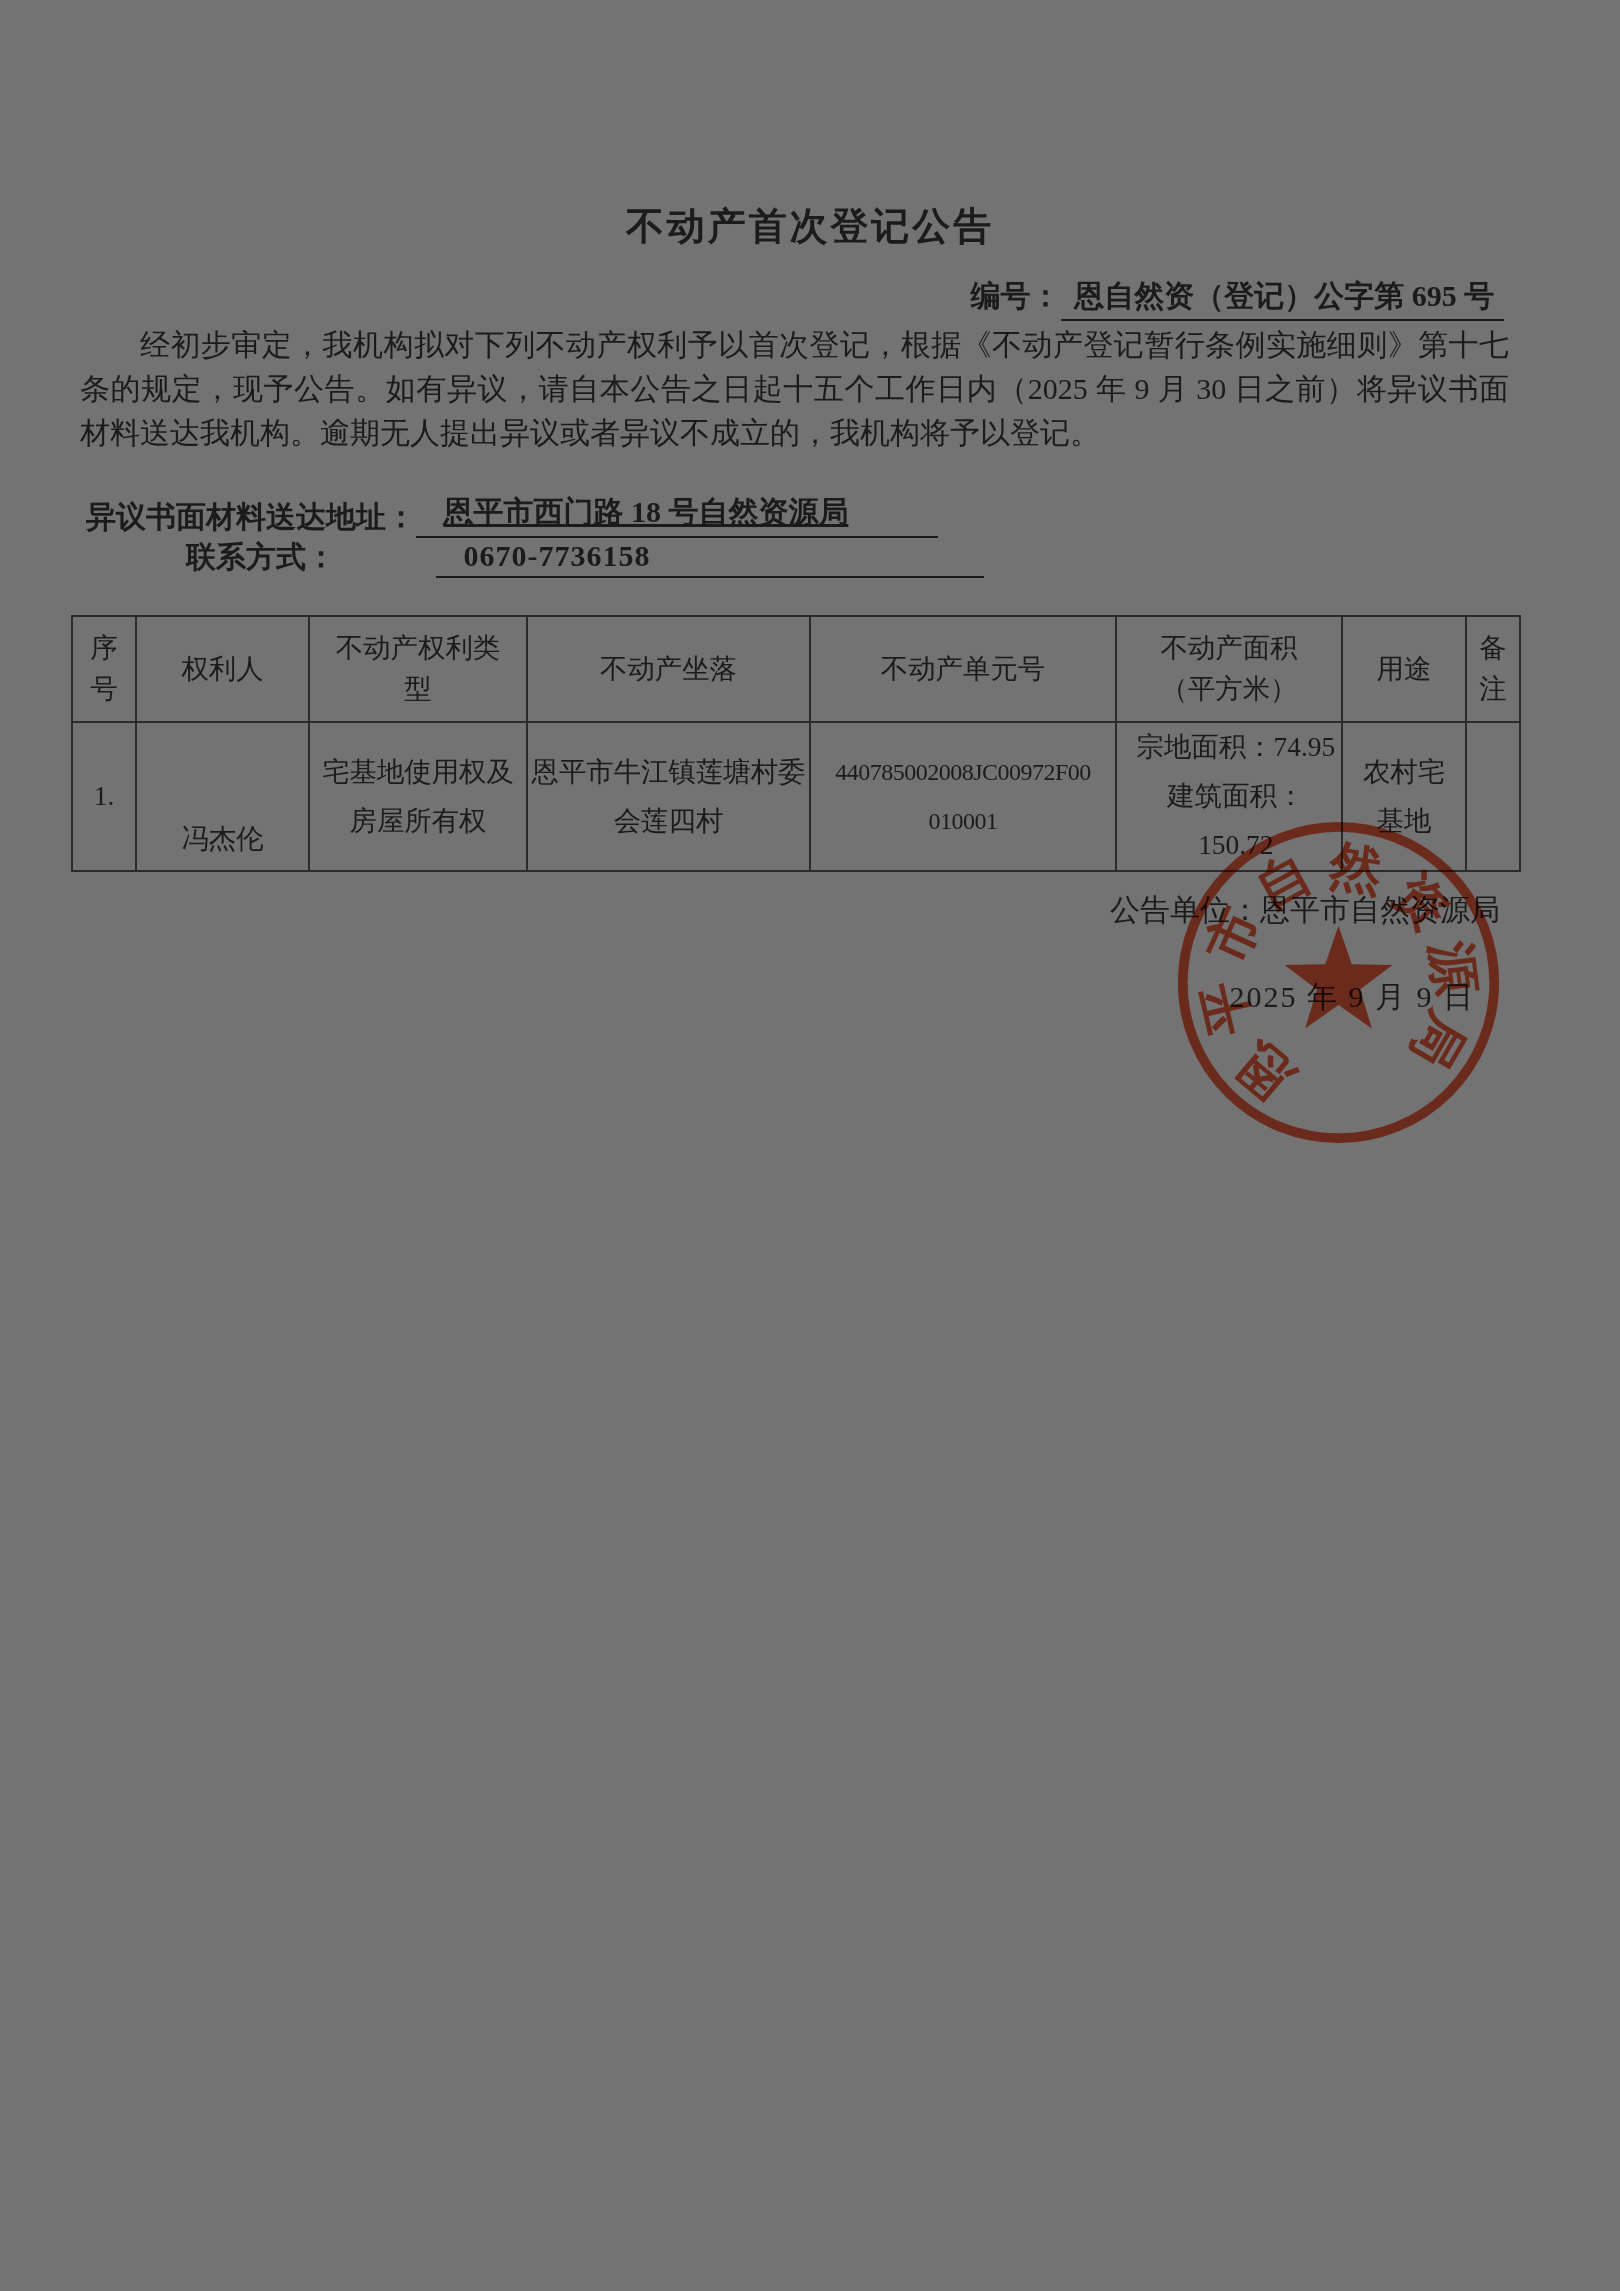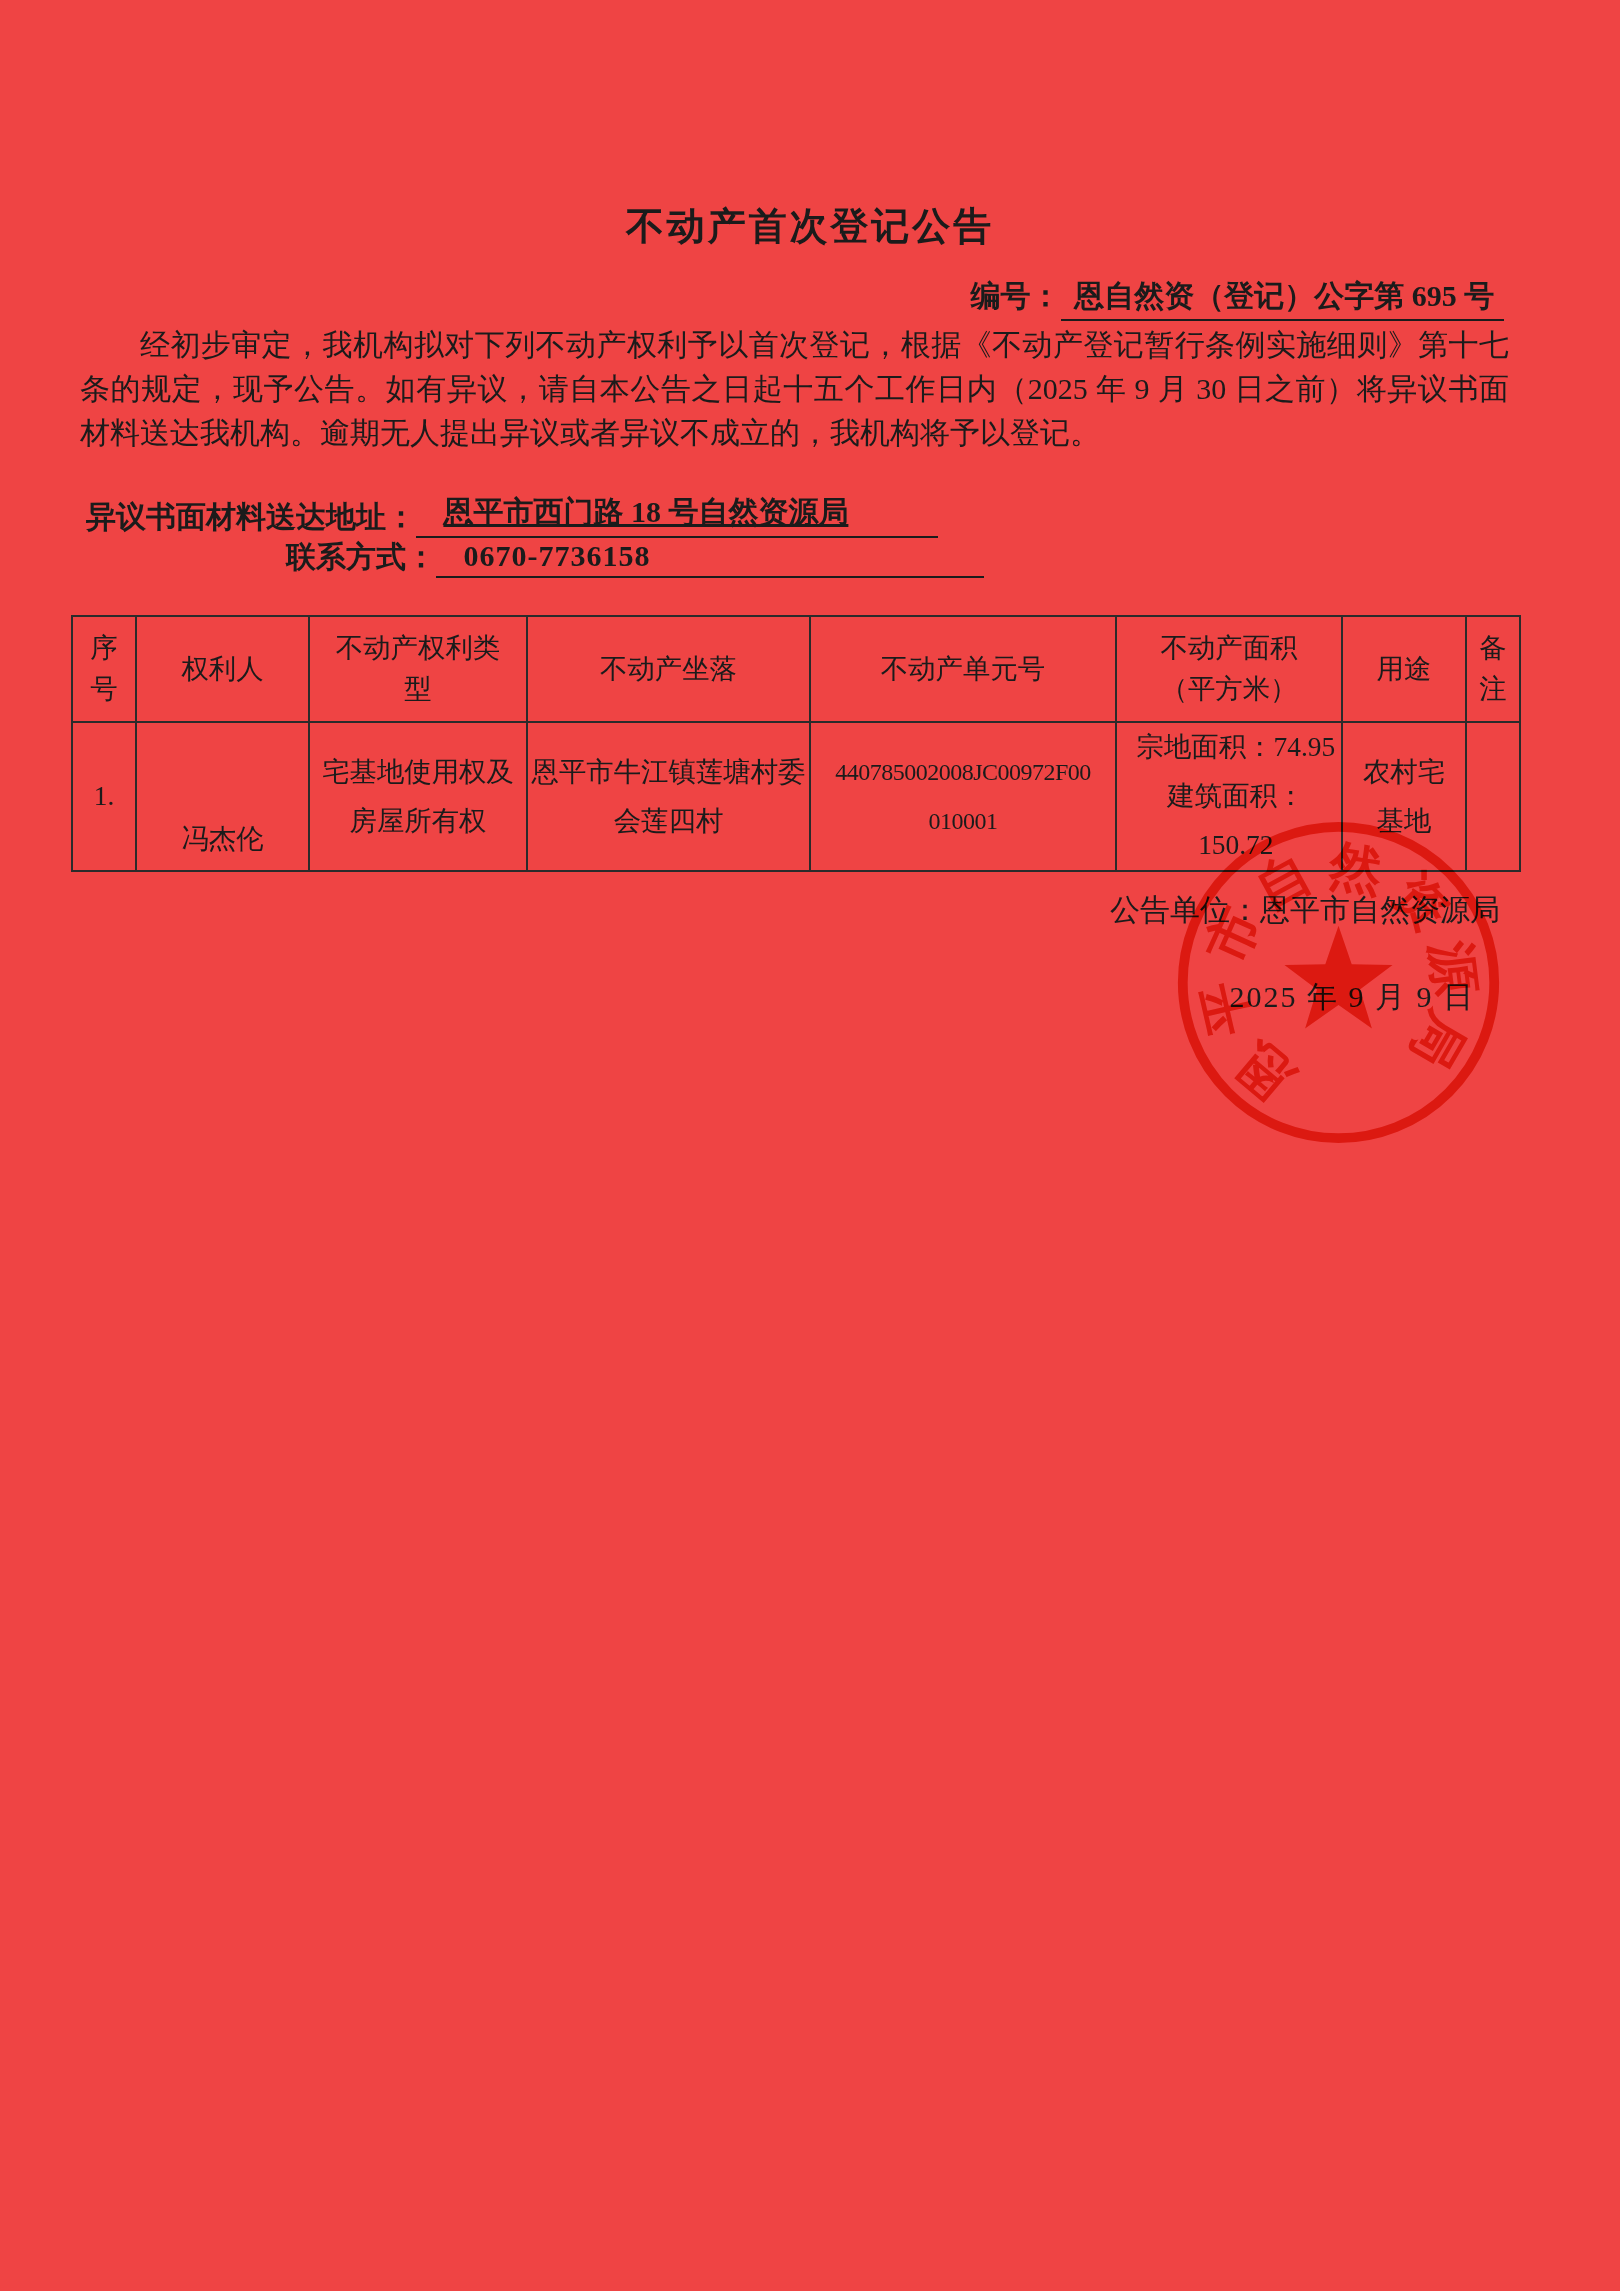--- a/index.html
+++ b/index.html
@@ -1,20 +1,20 @@
 <!DOCTYPE html>
 <html><head>
 <meta charset="utf-8">
 <style>
   html,body{margin:0;padding:0;background:#e9eaec;}
   .page{
     position:relative;
     width:1620px;height:2292px;
     margin:0 auto;
-    background:#ef4444;
+    background:#737373;
     font-family:"Liberation Serif","DejaVu Serif",serif;
     color:#1b1b1b;
     overflow:hidden;
   }
   .title{
     position:absolute;top:201px;left:0;width:100%;
     text-align:center;font-size:38px;font-weight:700;letter-spacing:2.9px;
   }
   .doc-number{
     position:absolute;top:276px;right:116px;
@@ -31,21 +31,21 @@
     text-align:justify;text-indent:2em;
     font-weight:400;
   }
   .addr-line{
     position:absolute;left:86px;white-space:nowrap;
     font-size:30px;font-weight:700;
   }
   .addr-line-1{top:492px;}
   .addr-line-2{top:537px;}
   .addr-label{display:inline-block;}
-  .addr-label-contact{display:inline-block;width:350px;text-align:right;}
+  .addr-label-contact{display:inline-block;width:350px;text-align:center;}
   .addr-value{
     display:inline-block;border-bottom:2.9px solid #1b1b1b;
     padding:0 0 2.9px 27.4px;vertical-align:bottom;
   }
   .addr-value-address{width:495px;text-decoration:underline;}
   .addr-value-contact{width:521px;letter-spacing:1px;}
   .announce-table{
     position:absolute;top:615px;left:71px;
     border-collapse:collapse;table-layout:fixed;
     font-size:27.4px;color:#1b1b1b;

